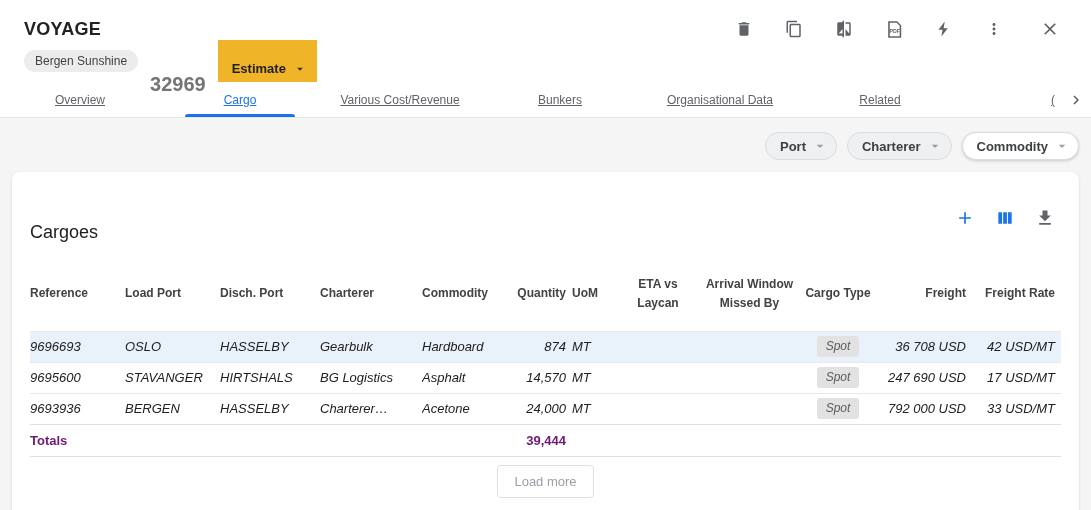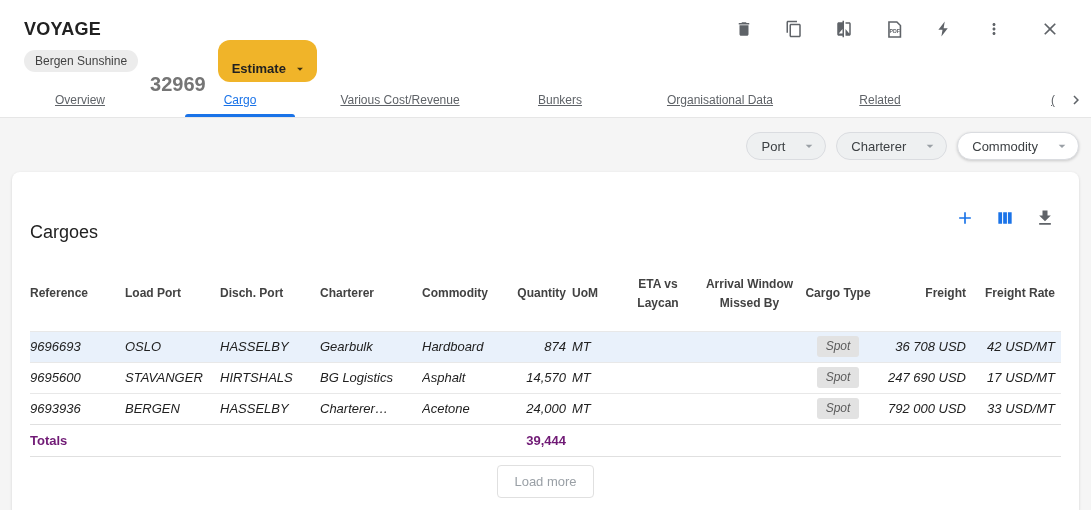--- a/index.html
+++ b/index.html
@@ -29,21 +29,21 @@
     padding: 6px 24px 10px 24px; height: 38px;
   }
   .vessel-chip {
     background: #ececec; color: #424242;
     font-size: 12px; padding: 4px 11px; border-radius: 12px;
   }
   .voyage-number { color: #757575; font-size: 20px; font-weight: bold; margin-top: 47px; }
   .estimate-btn {
     display: inline-flex; align-items: center; gap: 7px;
     background: var(--estimate-amber, #f0b429);
-    border: none; border-radius: 12px;
+    border: none; border-radius: 0;
     padding: 21px 10px 6px 14px;
     font-family: inherit; font-size: 13px; font-weight: bold; color: #212121;
     cursor: pointer;
     text-align: center;
   }
   .estimate-btn svg { fill: #3d3012; }
   
   .tabs-row {
     display: flex; align-items: stretch;
     background: #fff; height: 36px;
@@ -66,25 +66,25 @@
     width: 30px; display: flex; align-items: center; justify-content: center;
     background: #fff; border: none; cursor: pointer;
   }
   .tabs-scroll svg { fill: #5f6368; }
   
   .filters-row {
     display: flex; justify-content: flex-end; gap: 10px;
     padding: 14px 12px 0 12px;
   }
   .filter-pill {
-    display: inline-flex; align-items: center; gap: 16px;
+    display: inline-flex; align-items: center; gap: 6px;
     height: 28px; padding: 0 8px 0 14px;
     border: 1px solid #dadce0; border-radius: 14px;
     background: #eef0f1; font-family: inherit;
-    font-size: 13px; font-weight: normal; color: #3c4043; cursor: pointer;
+    font-size: 13px; font-weight: bold; color: #3c4043; cursor: pointer;
   }
   .filter-pill.active {
     background: #fff; box-shadow: 0 1px 3px rgba(0,0,0,.18);
   }
   .filter-pill svg { fill: #9aa0a6; }
   
   .card {
     background: #fff; margin: 12px 12px 0 12px;
     border-radius: 8px;
     box-shadow: 0 1px 3px rgba(0,0,0,.14);

